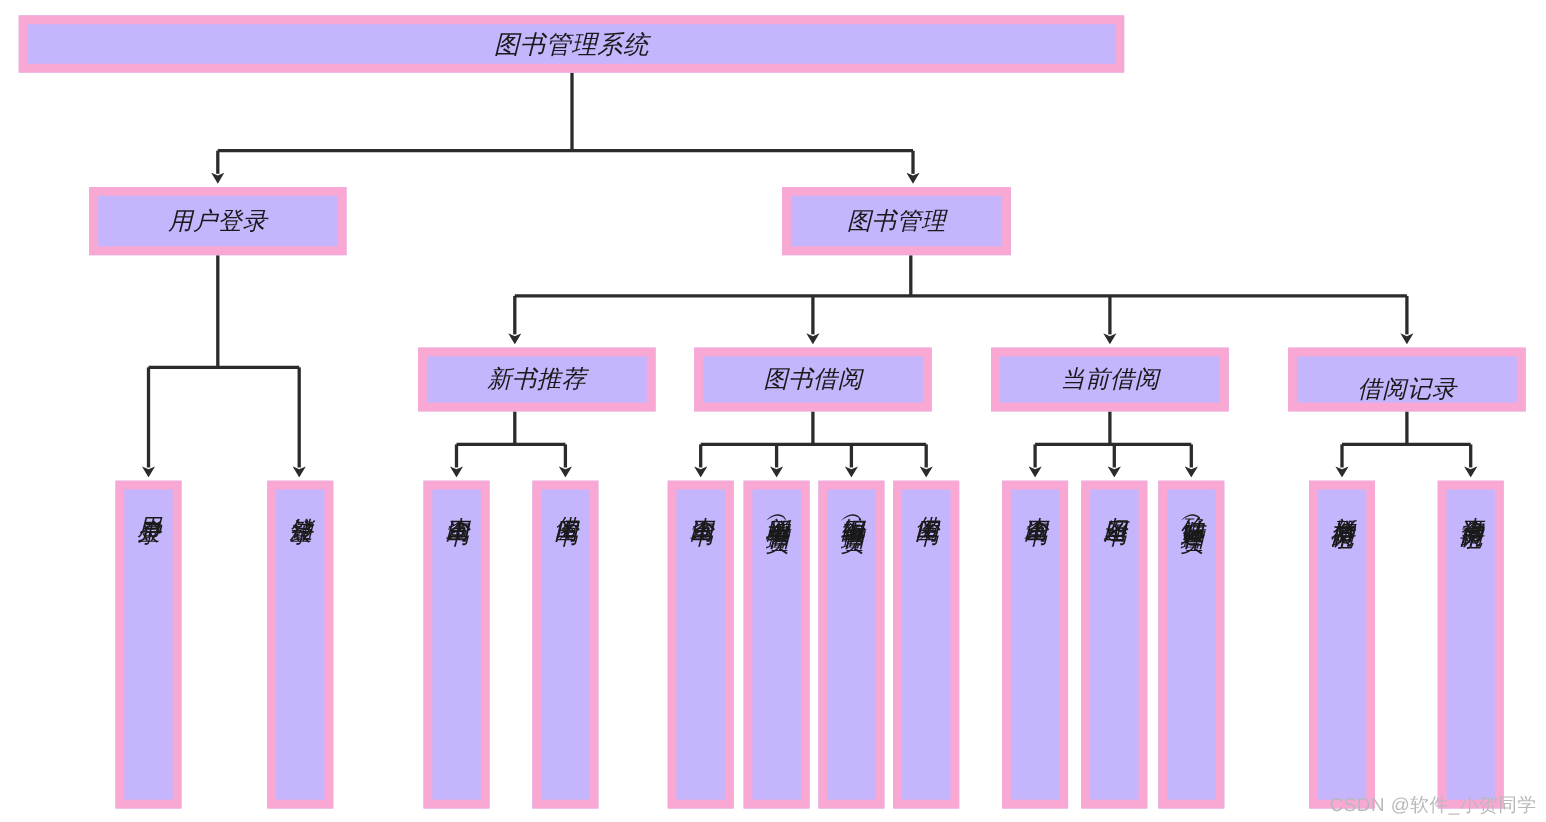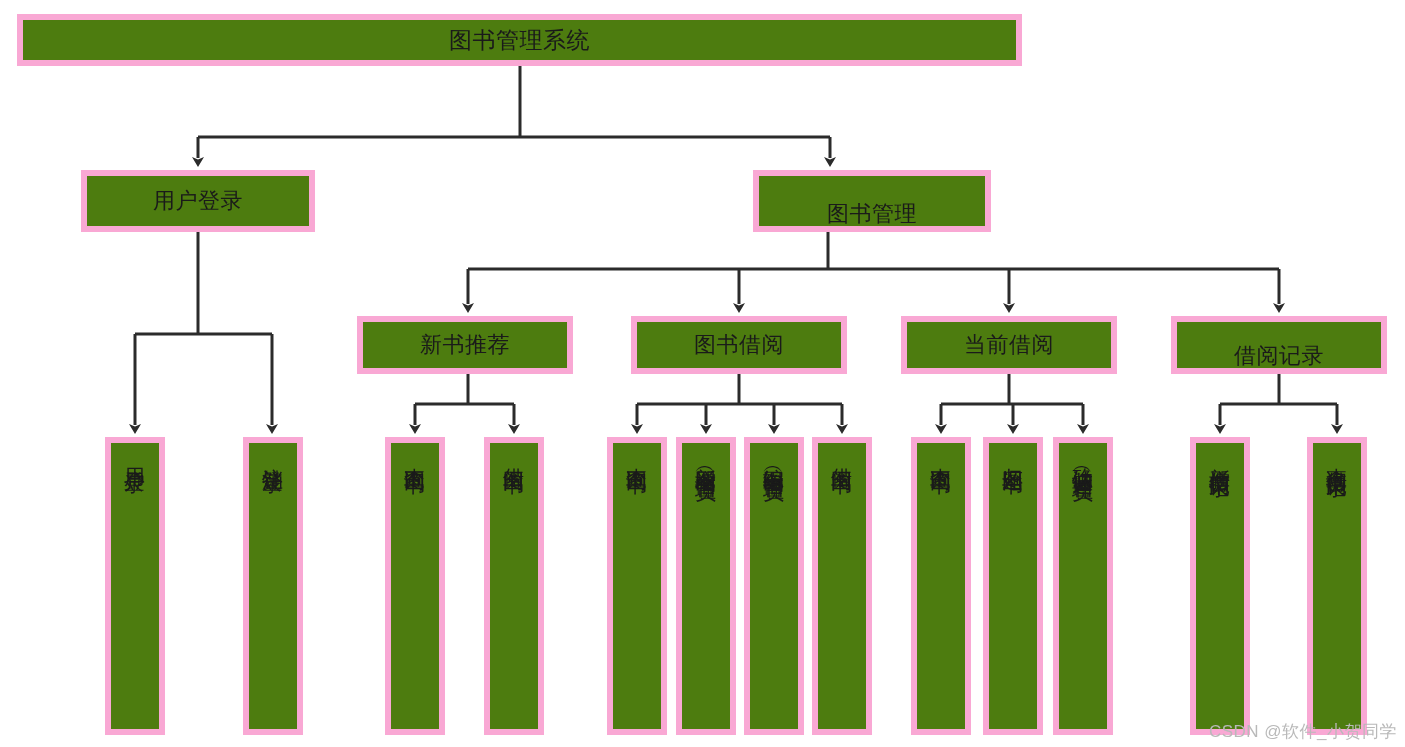--- a/index.html
+++ b/index.html
@@ -22,26 +22,27 @@
   svg.edges {
     position: absolute;
     left: 0;
     top: 0;
     width: 1405px;
     height: 747px;
   }
   .node {
     position: absolute;
     box-sizing: border-box;
-    background: #4d7c0f;
-    border: 6px solid #f9a8d4;
+    background: #c4b5fd;
+    border: 8px solid #f9a8d4;
     display: flex;
     align-items: center;
     justify-content: center;
     color: #1a1a1a;
+    font-style: italic;
   }
   .node .label {
     display: block;
     text-align: center;
     line-height: 1.15;
   }
   
   .node.horiz .label {
     writing-mode: horizontal-tb;
     font-size: 22px;
@@ -128,25 +129,25 @@
     </g>
   </svg>
 
   <div class="node horiz root" style="left:17px; top:14px; width:1005px; height:52px;">
     <span class="label">图书管理系统</span>
   </div>
 
   <div class="node horiz" style="left:81px; top:170px; width:234px; height:62px;">
     <span class="label">用户登录</span>
   </div>
-  <div class="node horiz" style="left:753px; top:170px; width:238px; height:62px;align-items:flex-end;">
+  <div class="node horiz" style="left:711px; top:170px; width:208px; height:62px;">
     <span class="label">图书管理</span>
   </div>
 
-  <div class="node horiz" style="left:357px; top:316px; width:216px; height:58px;">
+  <div class="node horiz" style="left:380px; top:316px; width:216px; height:58px;">
     <span class="label">新书推荐</span>
   </div>
   <div class="node horiz" style="left:901px; top:316px; width:216px; height:58px;">
     <span class="label">当前借阅</span>
   </div>
   <div class="node horiz" style="left:631px; top:316px; width:216px; height:58px;">
     <span class="label">图书借阅</span>
   </div>
   <div class="node horiz" style="left:1171px; top:316px; width:216px; height:58px;align-items:flex-end;">
     <span class="label">借阅记录</span>

